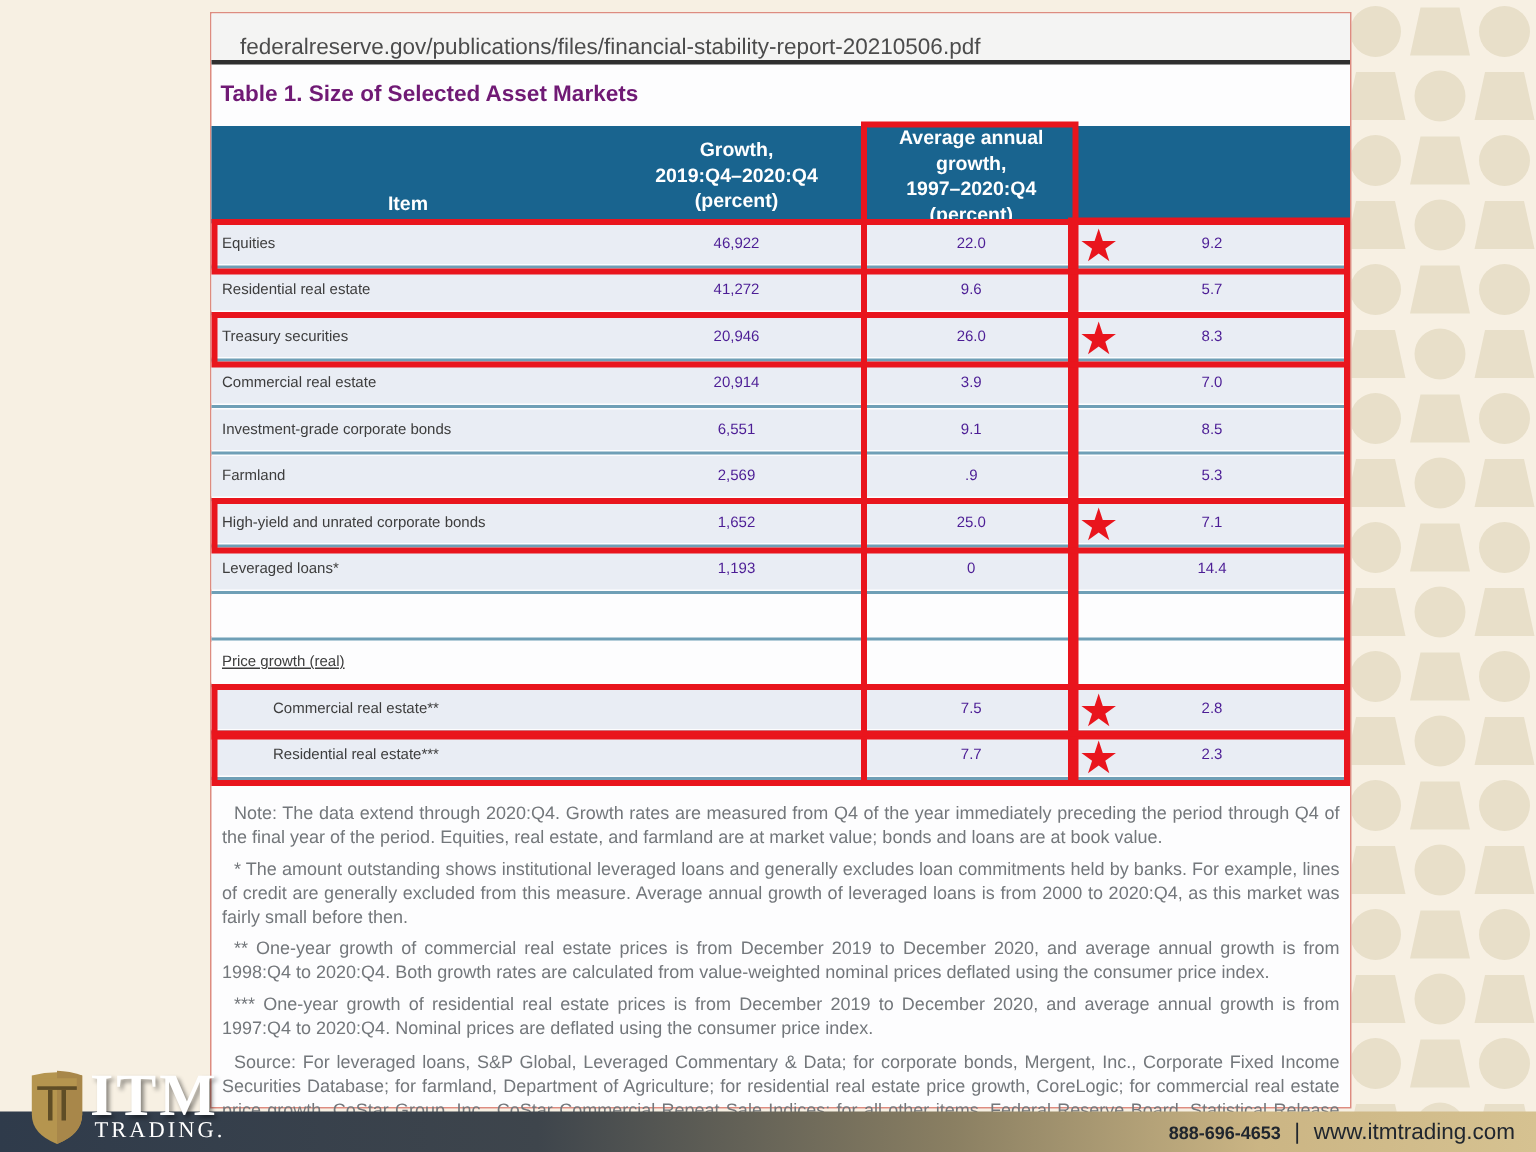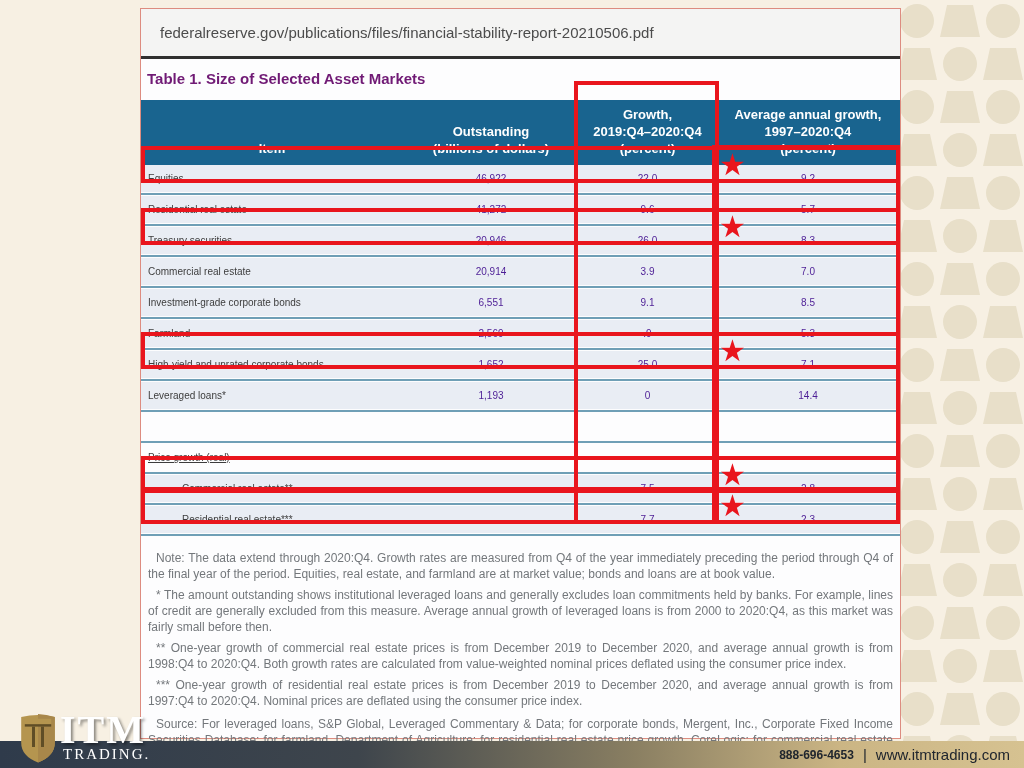--- a/index.html
+++ b/index.html
@@ -6,22 +6,22 @@
   body{width:1024px;height:768px;font-family:"Liberation Sans",sans-serif;}
   .slide{position:relative;width:1024px;height:768px;background:#f7f0e3;overflow:hidden;}
 
   
   .pattern-strip{position:absolute;right:0;top:0;width:128px;height:745px;}
 
   
   .card{position:absolute;left:140px;top:8px;width:761px;height:731px;background:#fdfdfe;
         border:1px solid #dd8c80;box-sizing:border-box;}
 
-  .urlbar{height:50px;background:#f4f4f3;border-bottom:3px solid #2f2f2f;box-sizing:border-box;
-          display:flex;align-items:center;padding-left:19px;font-size:15px;color:#4c4c4c;}
+  .urlbar{height:34px;background:#f4f4f3;border-bottom:3px solid #2f2f2f;box-sizing:border-box;
+          display:flex;align-items:flex-end;padding-left:19px;font-size:15px;color:#4c4c4c;}
   .doc-title{height:41px;box-sizing:border-box;padding:11px 0 0 6px;font-size:15px;font-weight:bold;color:#701a75;}
 
   
   .t-header{height:65px;background:#19648f;display:grid;grid-template-columns:262px 176px 137px 184px;color:#fff;
             font-size:13px;font-weight:bold;text-align:center;}
   .t-header .hc{white-space:pre-line;line-height:1.3;display:flex;flex-direction:column;justify-content:flex-end;
                 align-items:center;padding-bottom:7px;box-sizing:border-box;}
   .t-header .hc.mid{justify-content:center;padding-bottom:0;}
 
   .t-rows{position:relative;}
@@ -79,22 +79,20 @@
   <div class="card">
 
     <div class="urlbar">
       <span>federalreserve.gov/publications/files/financial-stability-report-20210506.pdf</span>
     </div>
 
     <div class="doc-title">Table 1. Size of Selected Asset Markets</div>
 
     <div class="t-header">
       <div class="hc">Item</div>
-      <div class="hc">Outstanding
-(billions of dollars)</div>
       <div class="hc mid">Growth,
 2019:Q4–2020:Q4
 (percent)</div>
       <div class="hc mid">Average annual growth,
 1997–2020:Q4
 (percent)</div>
     </div>
 
     <div class="t-rows">
         <div class="t-row">

